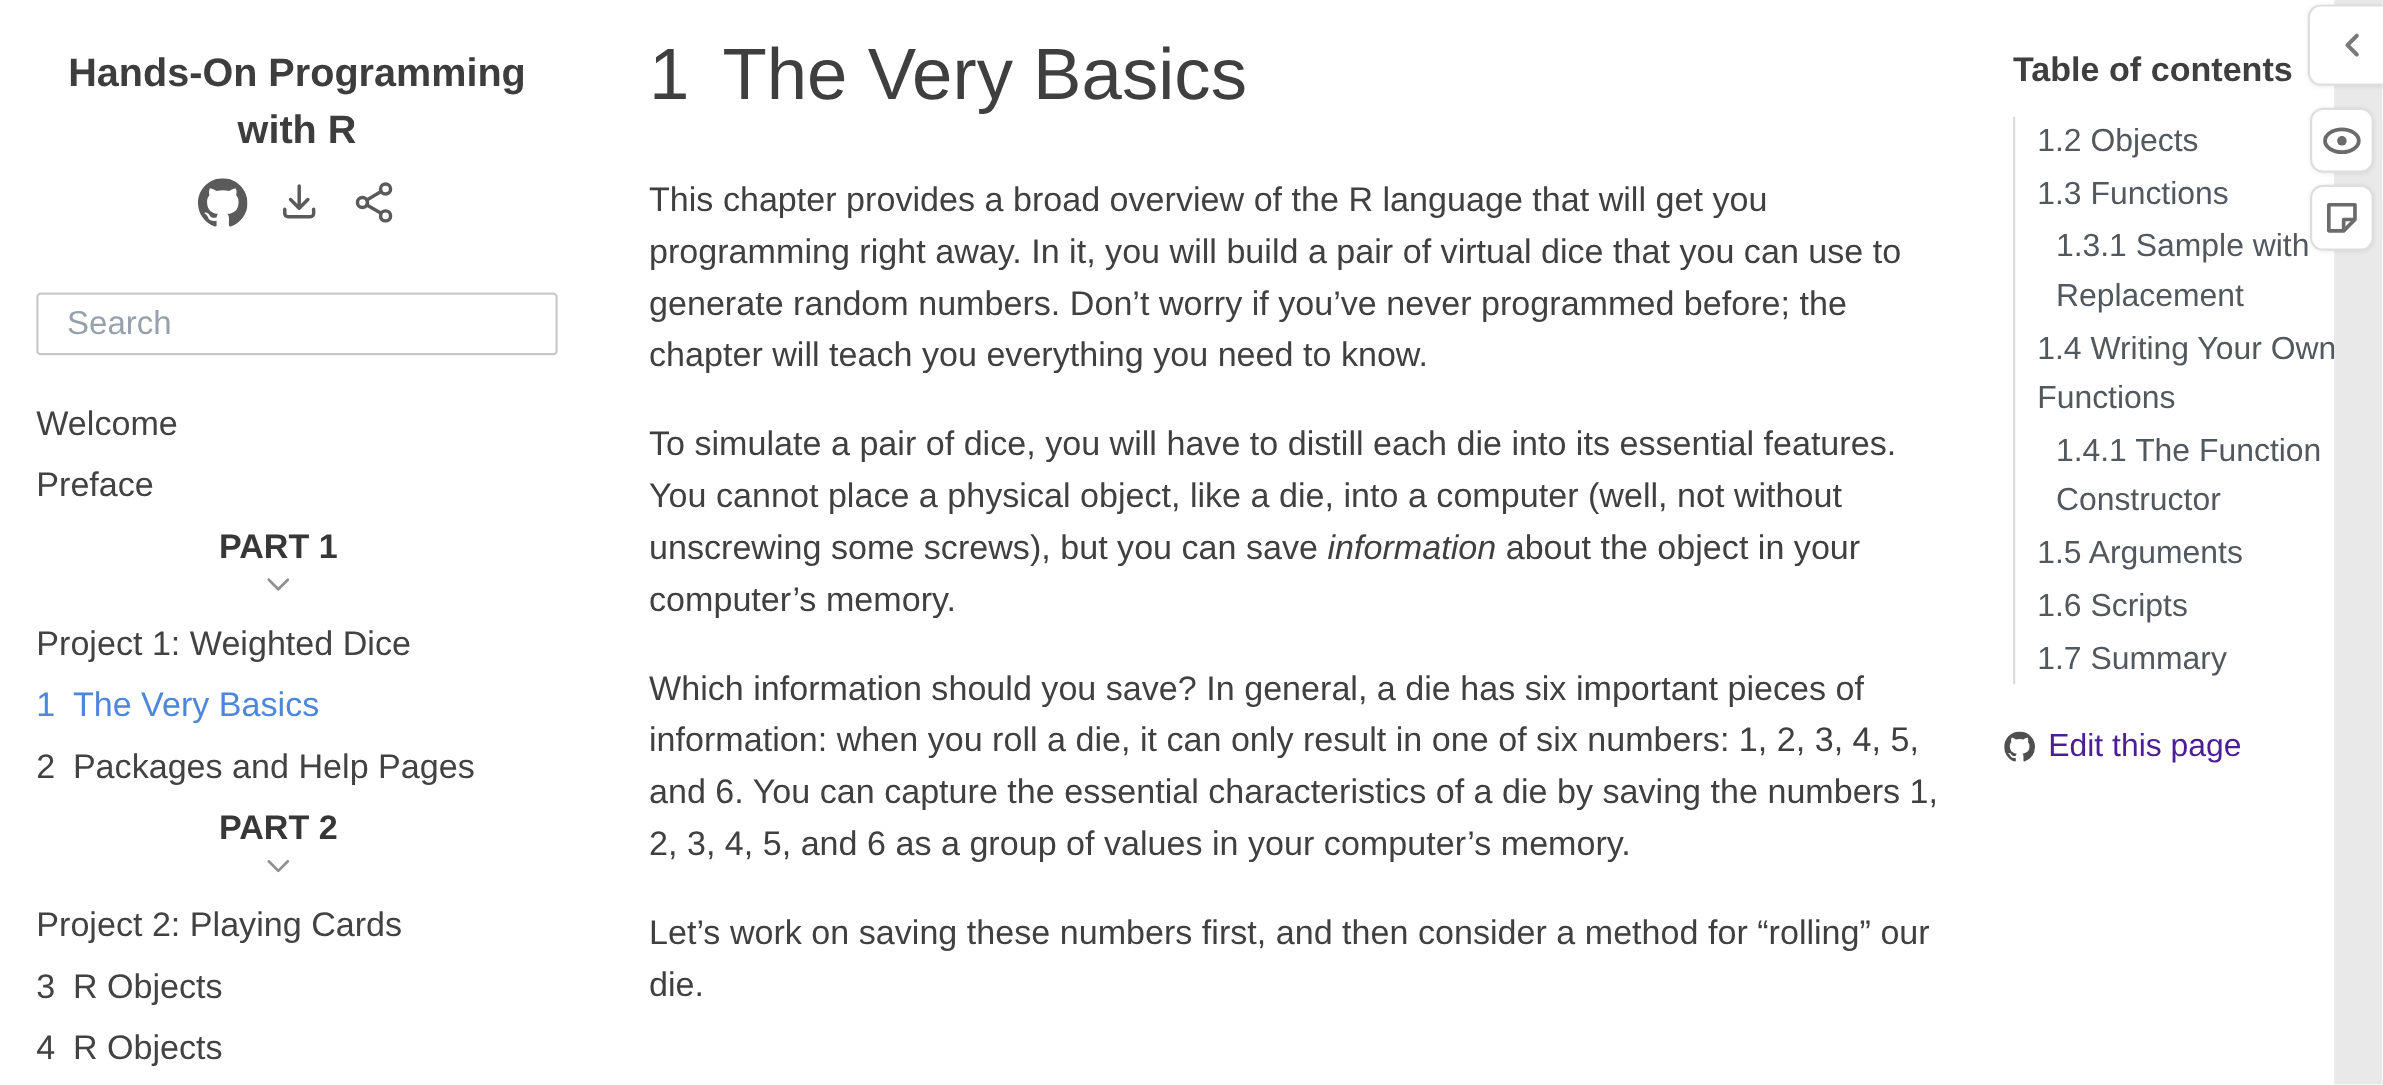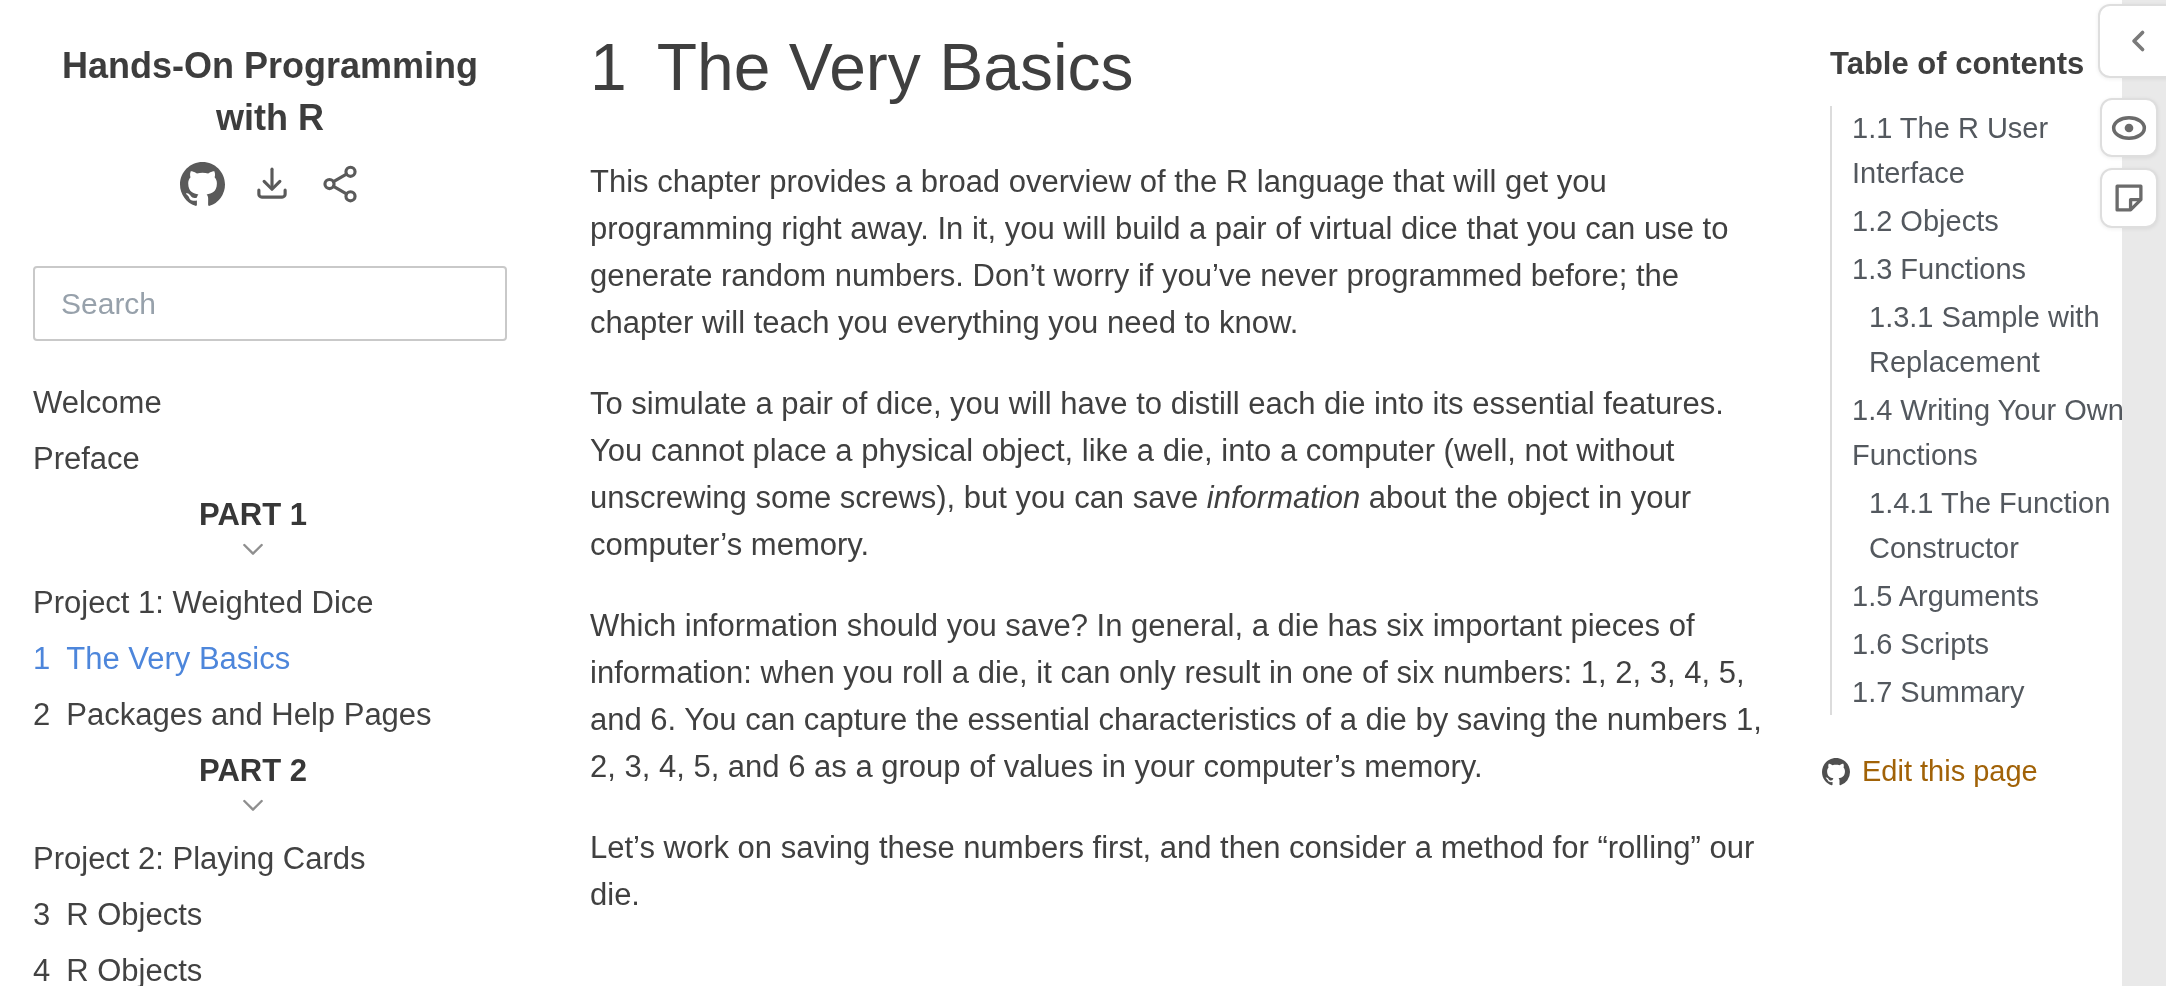--- a/index.html
+++ b/index.html
@@ -7,21 +7,21 @@
               font-family:"Liberation Sans", sans-serif; }
   .app { position:relative; width:2166px; height:986px; }
 
   
   .sidebar { position:absolute; left:33px; top:40px; width:474px; }
   .book-title { text-align:center; font-size:36px; font-weight:600; color:#3d3d3d;
                 line-height:52px; cursor:pointer; }
   .title-icons { display:flex; justify-content:center; align-items:center;
                  gap:26px; margin-top:16px; height:48px; color:#5a5a5a; }
   .title-icons a { color:#5a5a5a; display:inline-flex; cursor:pointer; }
-  .search { width:474px; height:75px; margin-top:58px; border:2px solid #c9c9c9;
+  .search { width:474px; height:57px; margin-top:58px; border:2px solid #c9c9c9;
             border-radius:4px; font-size:30px; padding:0 26px; color:#404040;
             font-family:"Liberation Sans", sans-serif; outline:none; background:#fff; }
   .search::placeholder { color:#97a1ab; }
   .nav { margin-top:44px; font-size:31px; color:#424242; }
   .nav-item { line-height:36px; margin-bottom:20px; cursor:pointer; }
   .nav-item .num { margin-right:16px; }
   .nav-item.active { color:#4d86db; }
   .nav-section { line-height:36px; margin:14px 0 20px 0; font-weight:700; color:#373737;
                  display:flex; align-items:center; justify-content:space-between;
                  padding-right:34px; cursor:pointer;flex-direction:column; }
@@ -36,21 +36,21 @@
   .main p em { font-style:italic;text-align:right; }
 
   
   .toc { position:absolute; left:1830px; top:46px; width:300px; }
   .toc-heading { font-size:31px; font-weight:600; color:#3f3f3f; margin-bottom:24px; }
   .toc ul { list-style:none; border-left:2px solid #dcdcdc; padding-left:20px;
             font-size:29px; color:#53585e; }
   .toc li { line-height:45px; margin-bottom:3px; cursor:pointer; }
   .toc li.l2 { padding-left:17px; }
   .edit { margin-top:40px; margin-left:-8px; display:flex; align-items:center; gap:12px;
-          font-size:29px; color:#a16207; cursor:pointer; }
+          font-size:29px; color:#4c1d95; cursor:pointer; }
   .edit .gh-small { display:inline-flex; color:#4f4f4f; }
 
   
   .right-strip { position:absolute; right:0; top:0; width:44px; height:986px;
                  background:#e9e9e9; }
   .fab { position:absolute; background:#fff; border:2px solid #dedede; border-radius:12px;
          display:flex; align-items:center; justify-content:center; color:#6b6b6b;
          cursor:pointer; box-shadow:0 1px 4px rgba(0,0,0,0.07); }
   .fab.collapse { top:4px; left:2098px; width:104px; height:74px;
                   justify-content:flex-start; padding-left:22px; color:#7a7a7a; }
@@ -137,21 +137,20 @@
     </h1>
     <p>This chapter provides a broad overview of the R language that will get you programming right away. In it, you will build a pair of virtual dice that you can use to generate random numbers. Don’t worry if you’ve never programmed before; the chapter will teach you everything you need to know.</p>
     <p><span>To simulate a pair of dice, you will have to distill each die into its essential features. You cannot place a physical object, like a die, into a computer (well, not without unscrewing some screws), but you can save </span><em>information</em><span> about the object in your computer’s memory.</span></p>
     <p>Which information should you save? In general, a die has six important pieces of information: when you roll a die, it can only result in one of six numbers: 1, 2, 3, 4, 5, and 6. You can capture the essential characteristics of a die by saving the numbers 1, 2, 3, 4, 5, and 6 as a group of values in your computer’s memory.</p>
     <p>Let’s work on saving these numbers first, and then consider a method for “rolling” our die.</p>
   </main>
 
   <aside class="toc">
     <div class="toc-heading">Table of contents</div>
     <ul>
-      <li class="l1">1.1 The R User Interface</li>
       <li class="l1">1.2 Objects</li>
       <li class="l1">1.3 Functions</li>
       <li class="l2">1.3.1 Sample with Replacement</li>
       <li class="l1">1.4 Writing Your Own Functions</li>
       <li class="l2">1.4.1 The Function Constructor</li>
       <li class="l1">1.5 Arguments</li>
       <li class="l1">1.6 Scripts</li>
       <li class="l1">1.7 Summary</li>
     </ul>
     <div class="edit">

